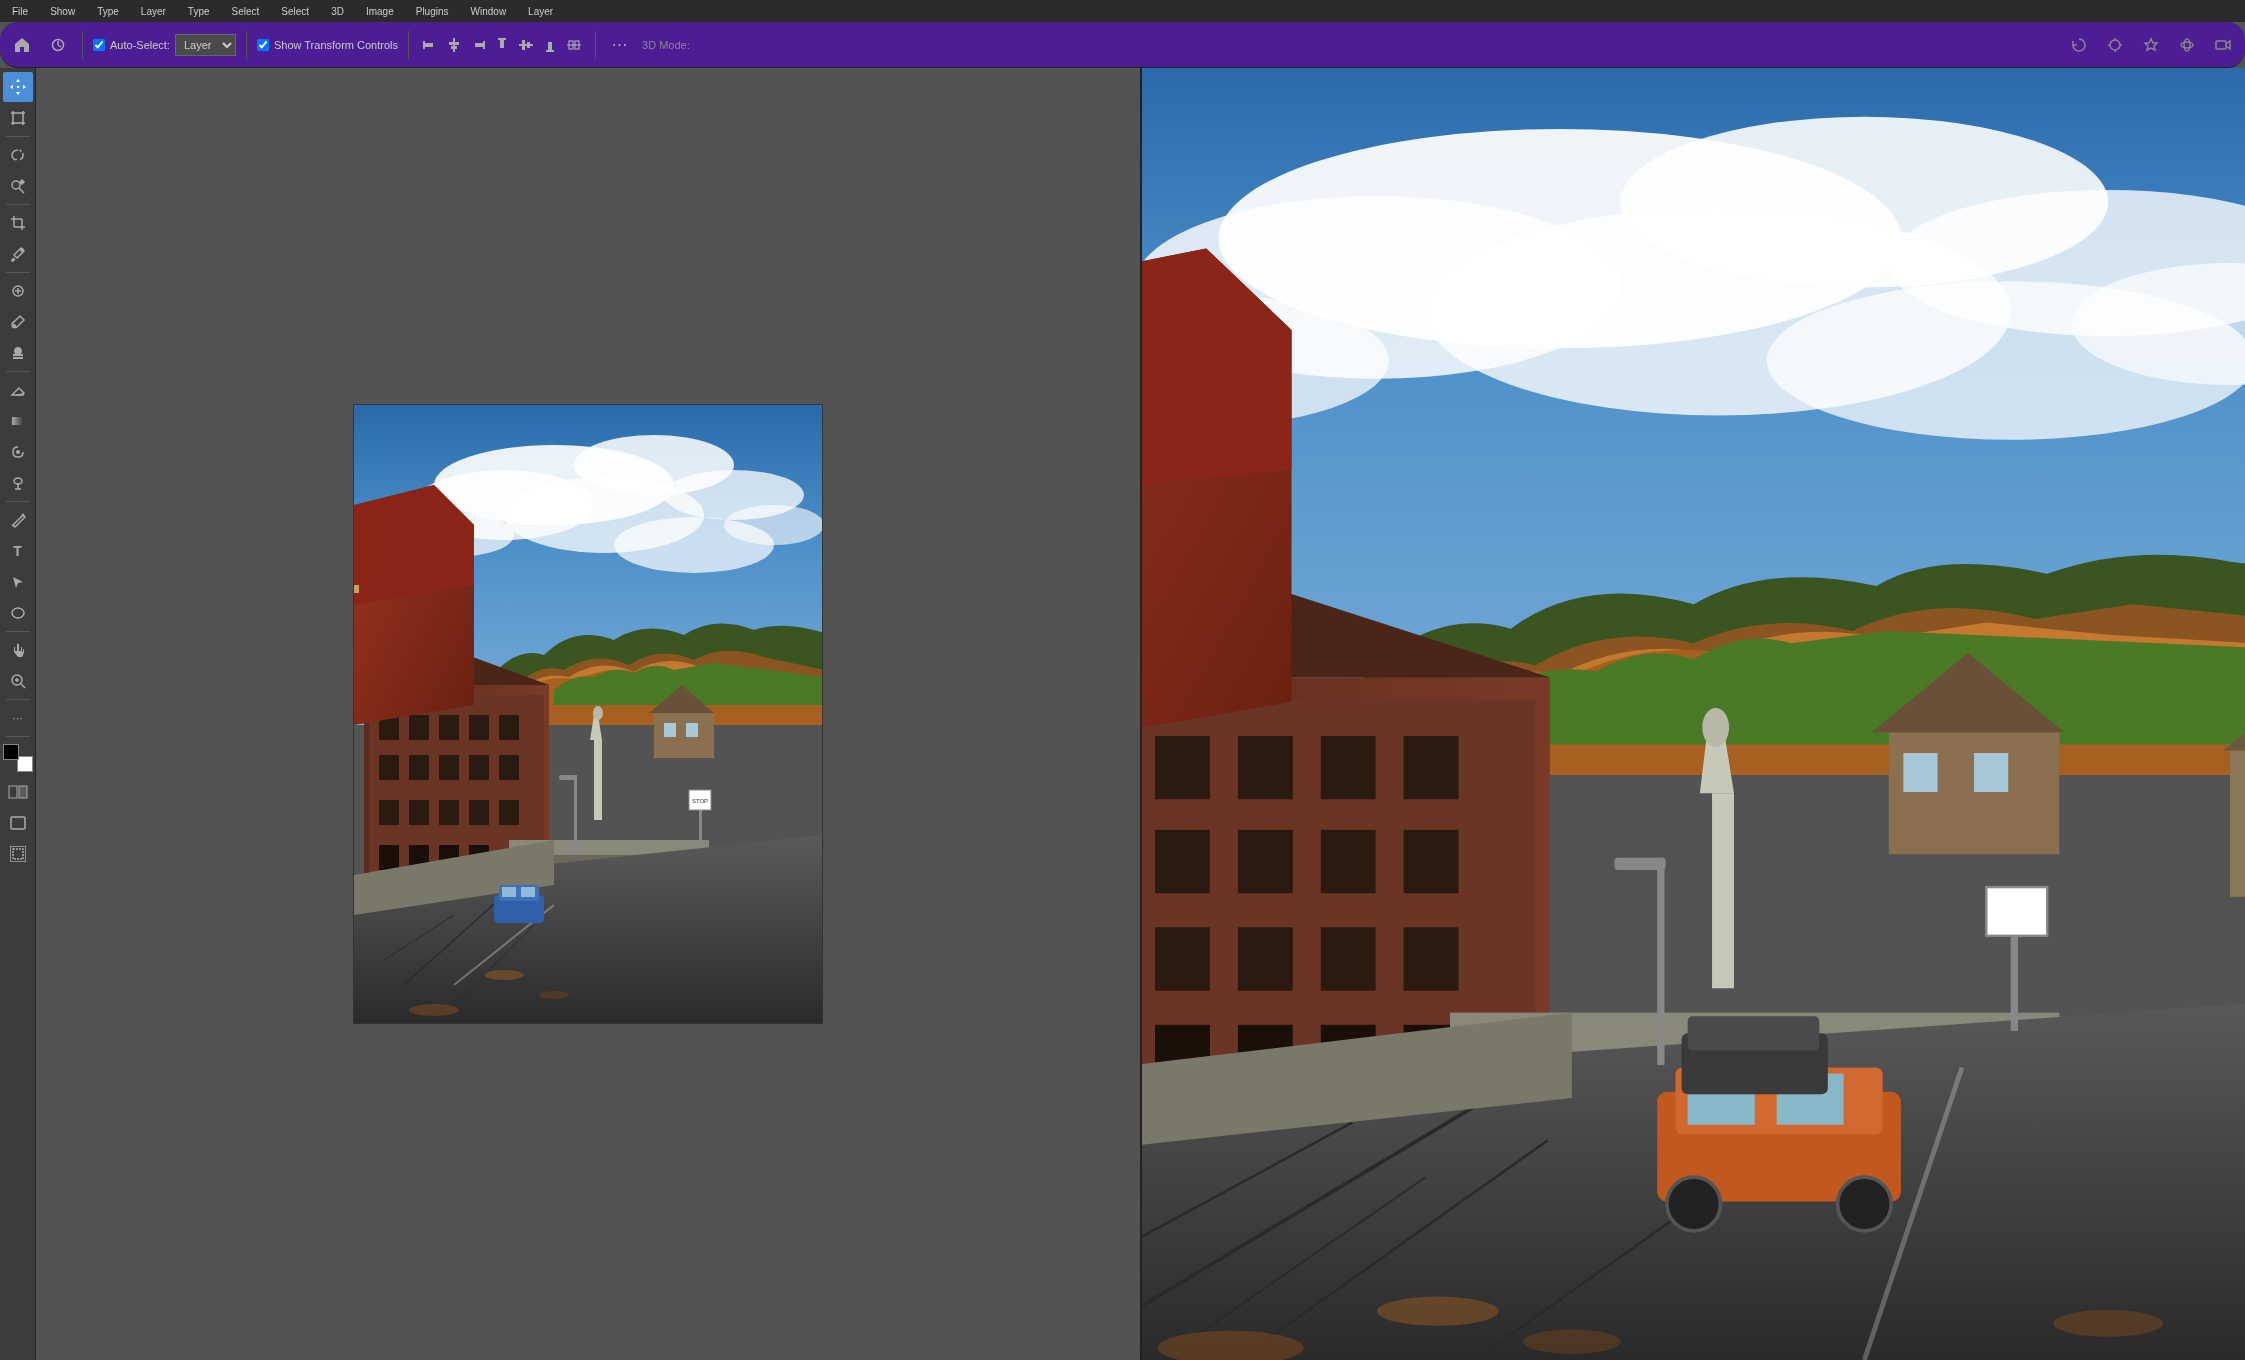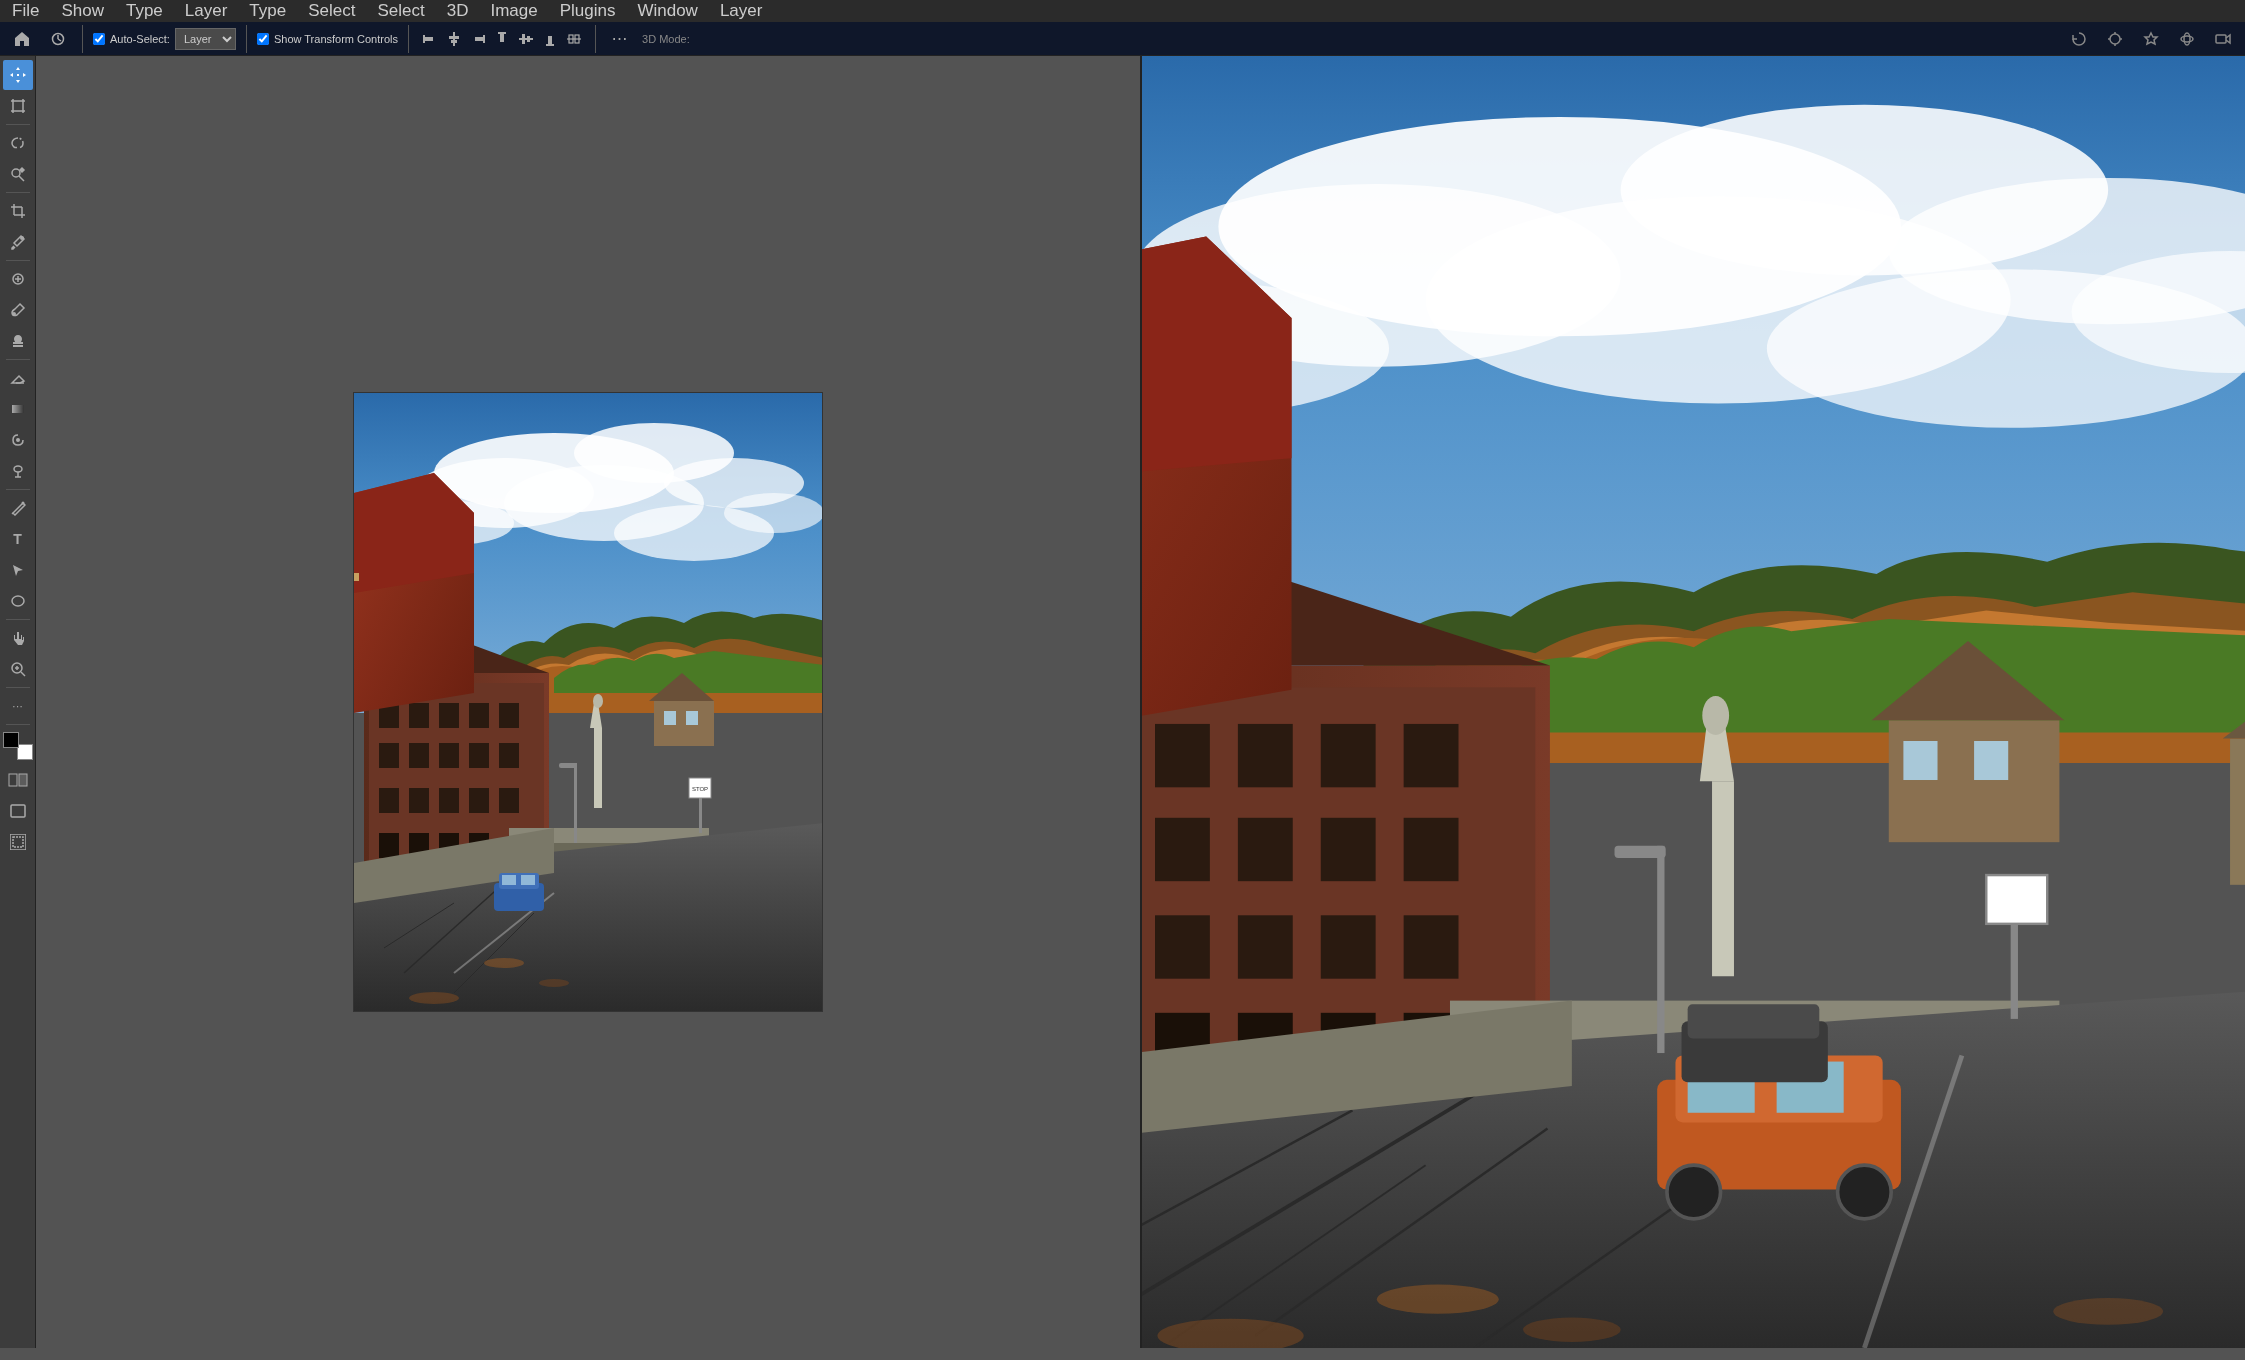--- a/index.html
+++ b/index.html
@@ -15,36 +15,37 @@
 
     
     .menu-bar {
       height: 22px;
       background: #2b2b2b;
       display: flex;
       align-items: center;
       padding: 0 8px;
       gap: 14px;
       color: #ccc;
-      font-size: 17px;
+      font-size: 10px;
     }
     .menu-item {
       cursor: pointer;
       padding: 2px 4px;
     }
 
     
     .toolbar {
-      height: 34px;
-      background: #0f172a;
+      height: 46px;
+      background: #4c1d95;
       display: flex;
       align-items: center;
       padding: 0 8px;
       gap: 8px;
       border-bottom: 1px solid #222;
+      border-radius: 18px;
     }
     .toolbar-btn {
       width: 28px;
       height: 28px;
       display: flex;
       align-items: center;
       justify-content: center;
       cursor: pointer;
       color: #ccc;
       font-size: 14px;

